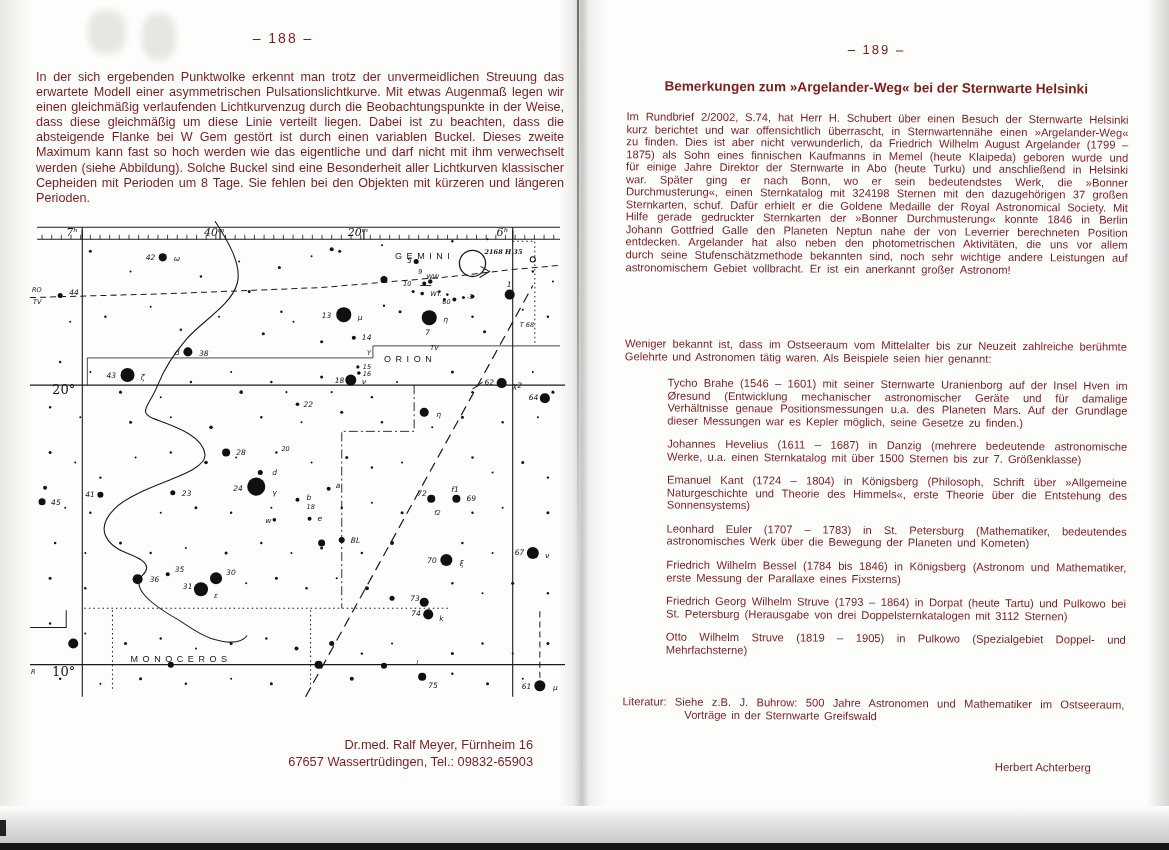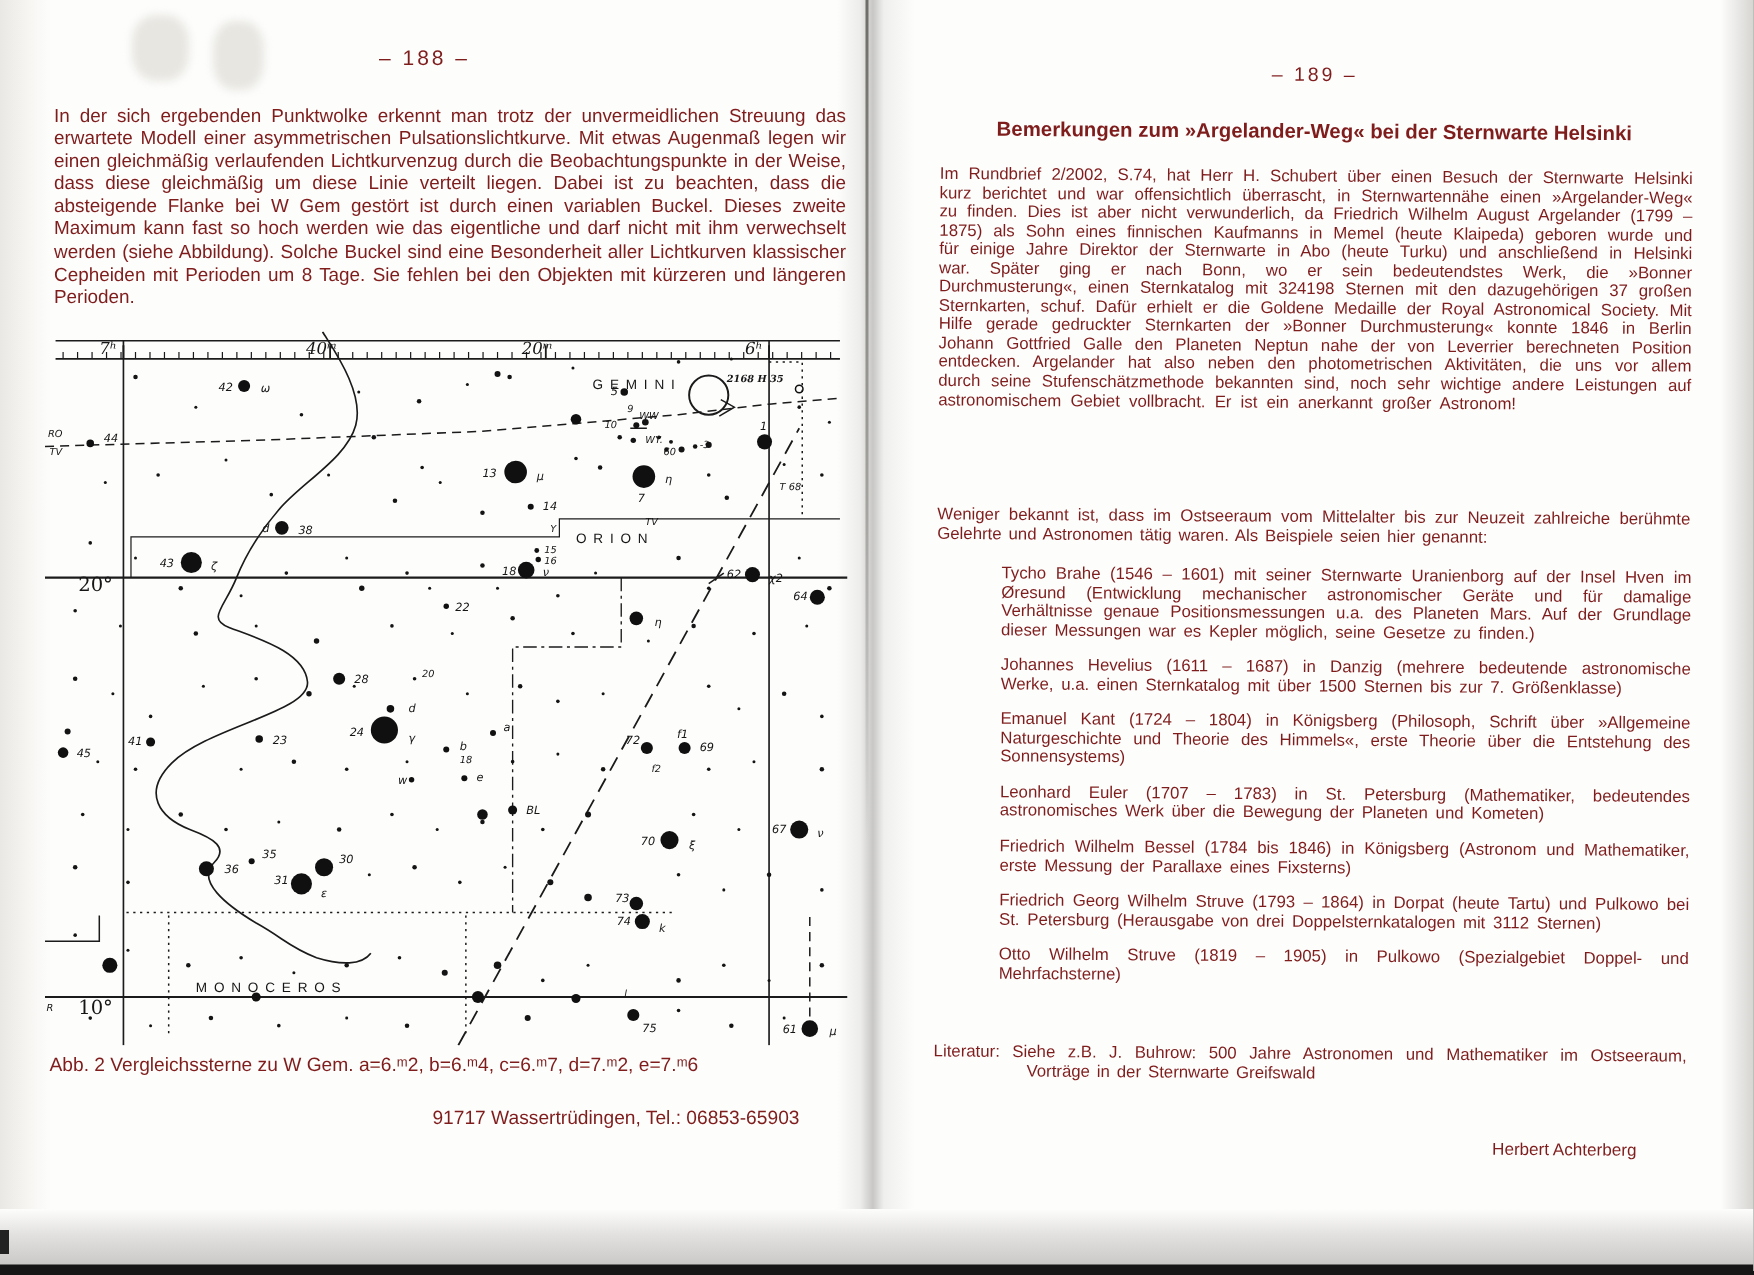--- a/index.html
+++ b/index.html
@@ -417,23 +417,23 @@
           <text x="402" y="292" class="ann">f2</text>
           <text x="250" y="229" class="ann">20</text>
           <text x="335" y="133" class="ann">Y</text>
           <text x="1" y="450" class="ann">R</text>
           <text x="384" y="441" class="ann">l</text>
           <text x="386" y="53" class="ann">9</text>
           <text x="371" y="64" class="ann">10</text>
         </svg>
     </div>
 
-    <div class="caption">Abb. 2  Vergleichssterne zu W Gem. a=6.ᵐ2, b=6.ᵐ4, c=6.ᵐ7, d=7.ᵐ2, e=7.ᵐ6</div>
     <div class="address">
-      <div>91717 Wassertrüdingen, Tel.: 06853-65903</div>
+      <div>Dr.med. Ralf Meyer, Fürnheim 16</div>
+      <div>67657 Wassertrüdingen, Tel.: 09832-65903</div>
     </div>
   </div>
 
   <div class="gutter"></div>
   <div class="fold-line"></div>
 
   <div class="page-right">
     <div class="pagenum-right">–  189  –</div>
     <div class="title">Bemerkungen zum »Argelander-Weg« bei der Sternwarte Helsinki</div>
     <div class="para1">Im Rundbrief 2/2002, S.74, hat Herr H. Schubert über einen Besuch der Sternwarte Helsinki kurz berichtet und war offensichtlich überrascht, in Sternwartennähe einen »Argelander-Weg« zu finden. Dies ist aber nicht verwunderlich, da Friedrich Wilhelm August Argelander (1799 – 1875) als Sohn eines finnischen Kaufmanns in Memel (heute Klaipeda) geboren wurde und für einige Jahre Direktor der Sternwarte in Abo (heute Turku) und anschließend in Helsinki war. Später ging er nach Bonn, wo er sein bedeutendstes Werk, die »Bonner Durchmusterung«, einen Sternkatalog mit 324198 Sternen mit den dazugehörigen 37 großen Sternkarten, schuf. Dafür erhielt er die Goldene Medaille der Royal Astronomical Society. Mit Hilfe gerade gedruckter Sternkarten der »Bonner Durchmusterung« konnte 1846 in Berlin Johann Gottfried Galle den Planeten Neptun nahe der von Leverrier berechneten Position entdecken. Argelander hat also neben den photometrischen Aktivitäten, die uns vor allem durch seine Stufenschätzmethode bekannten sind, noch sehr wichtige andere Leistungen auf astronomischem Gebiet vollbracht. Er ist ein anerkannt großer Astronom!</div>

